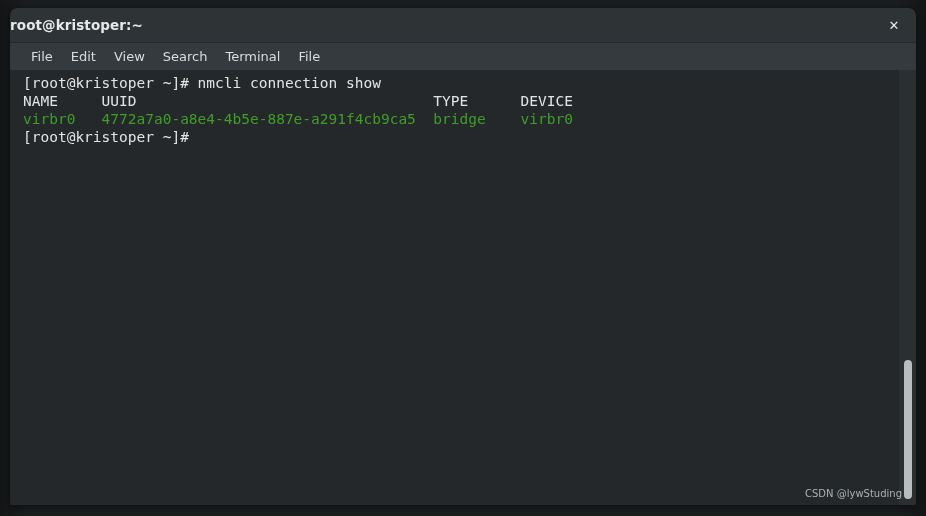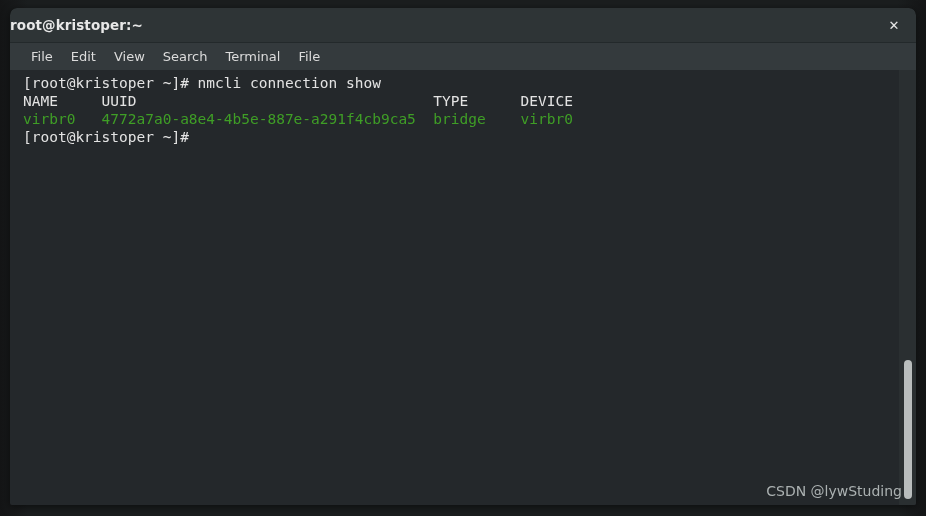--- a/index.html
+++ b/index.html
@@ -140,21 +140,21 @@
     border-radius: 4px;
     cursor: pointer;
   }
 
   
   .watermark {
     position: absolute;
     right: 14px;
     bottom: 6px;
     font-family: "DejaVu Sans", sans-serif;
-    font-size: 14px;
+    font-size: 10px;
     color: #b7bdbd;
     opacity: 0.92;
     user-select: none;
     white-space: nowrap;
     pointer-events: none;
   }
 </style>
 </head>
 <body>
 

